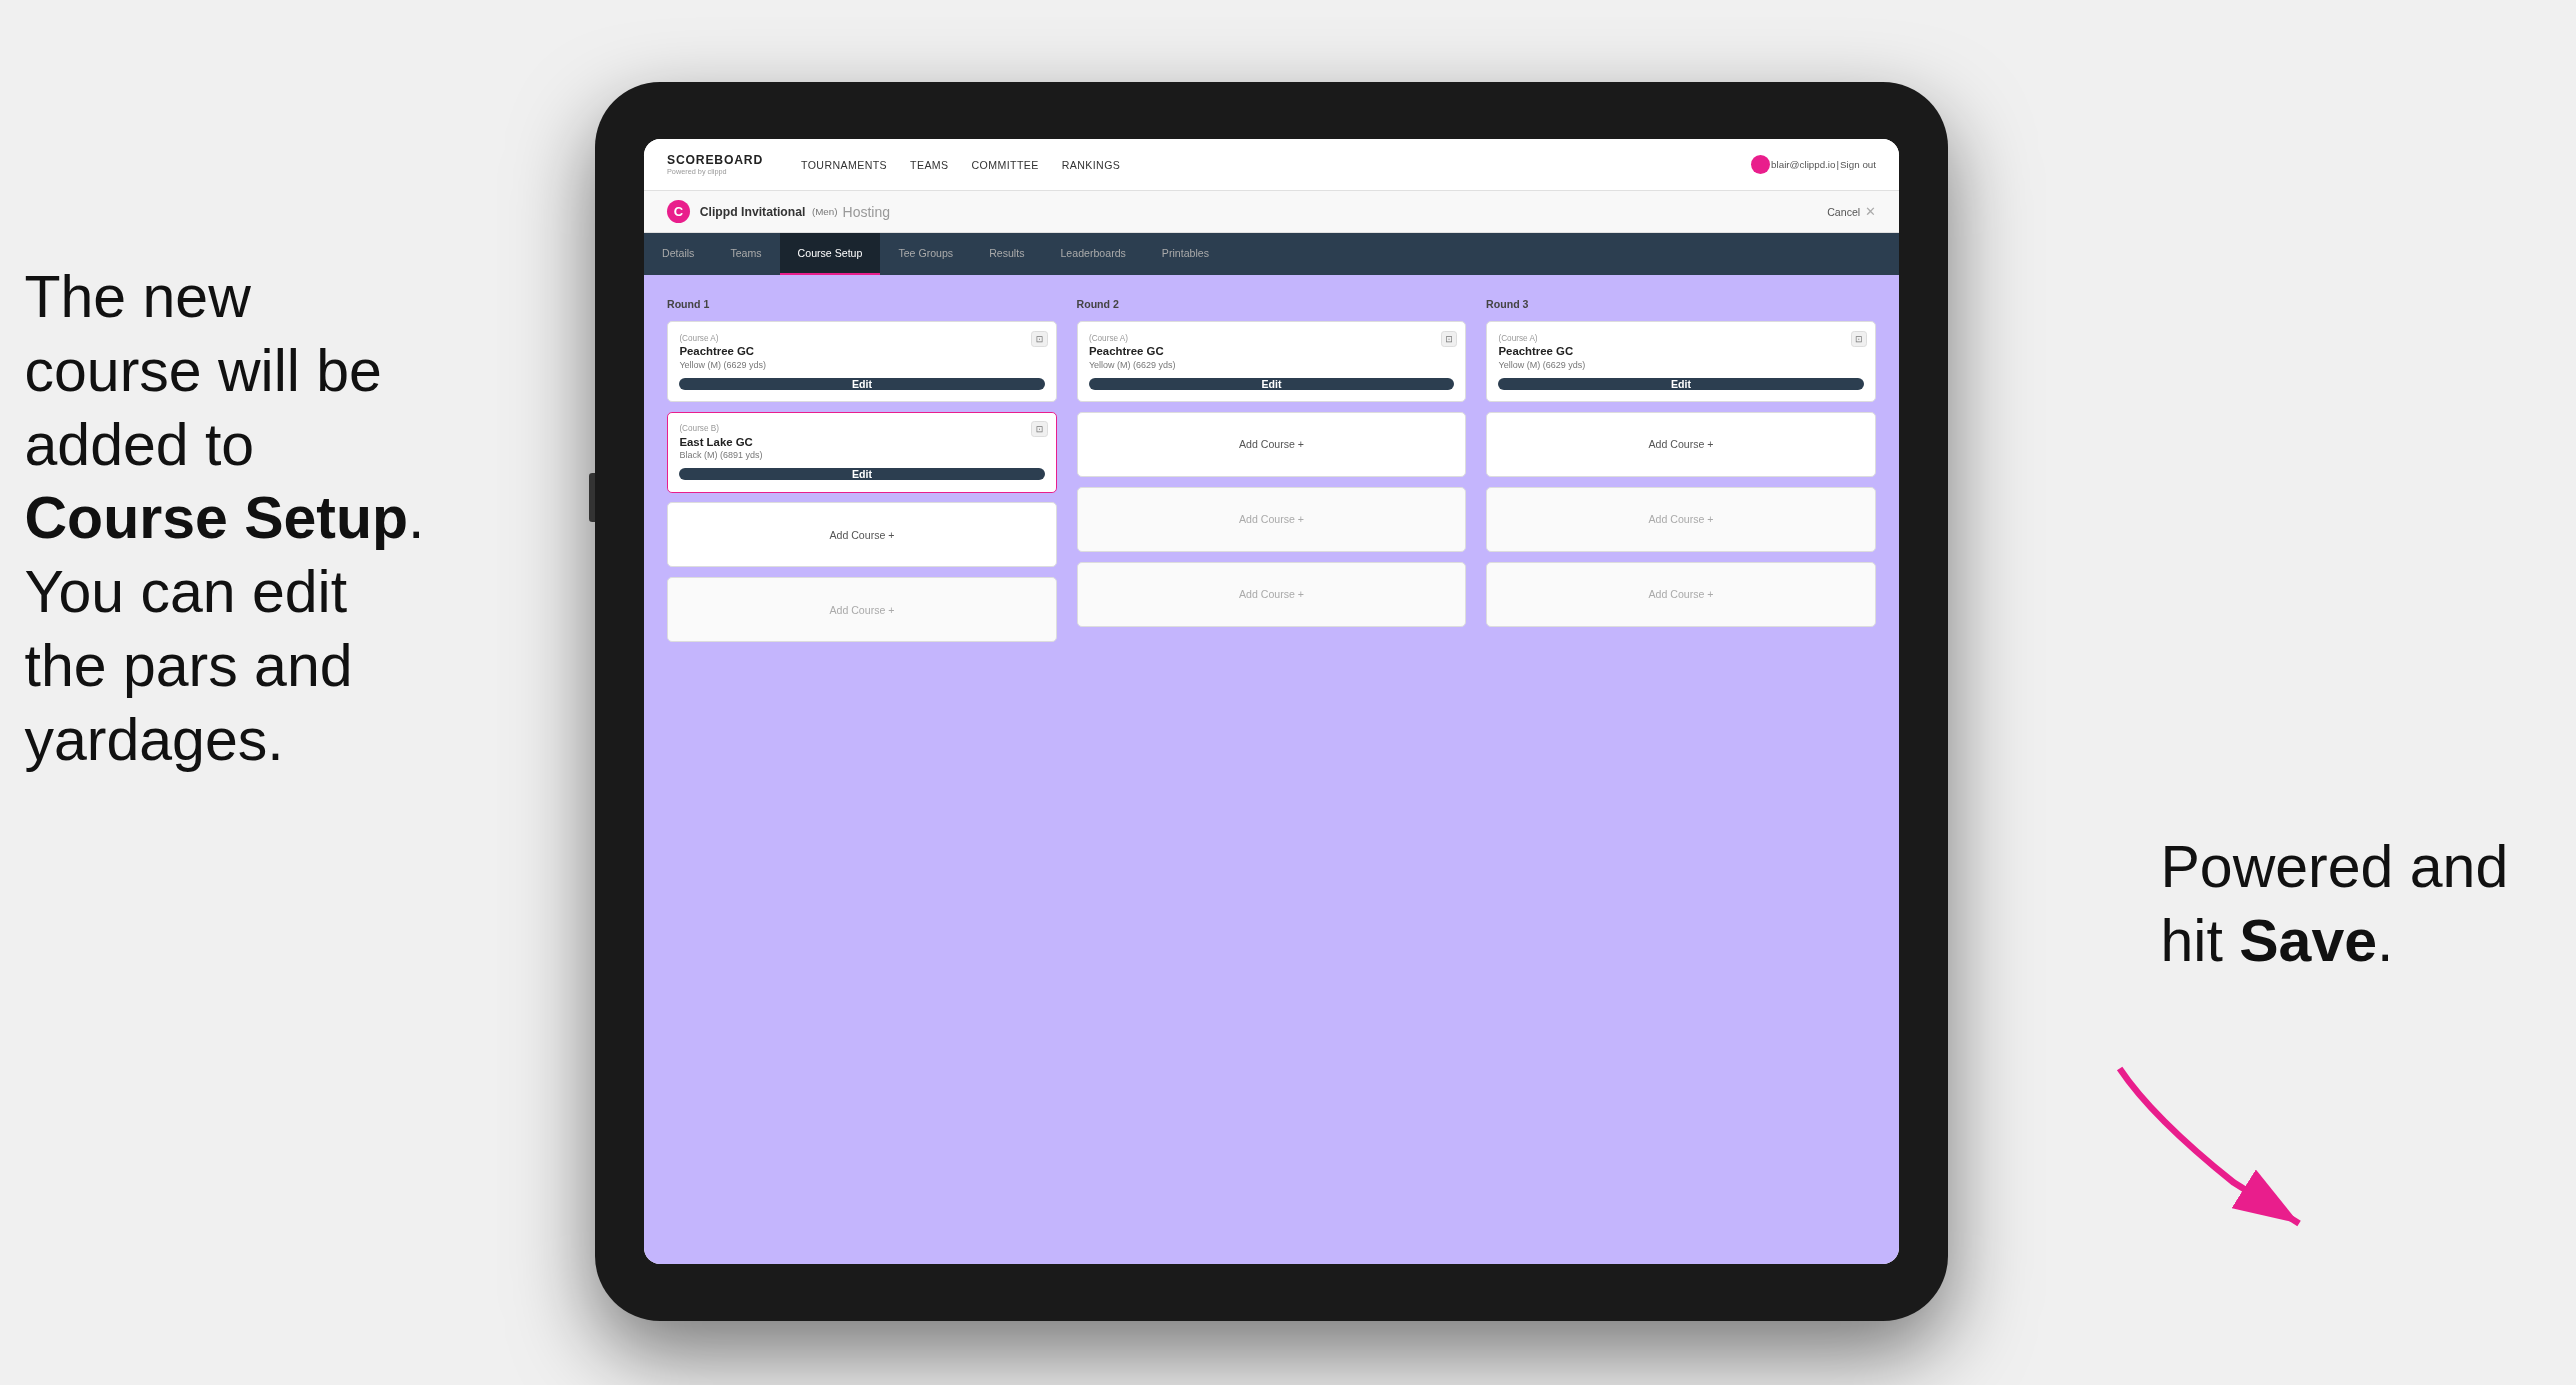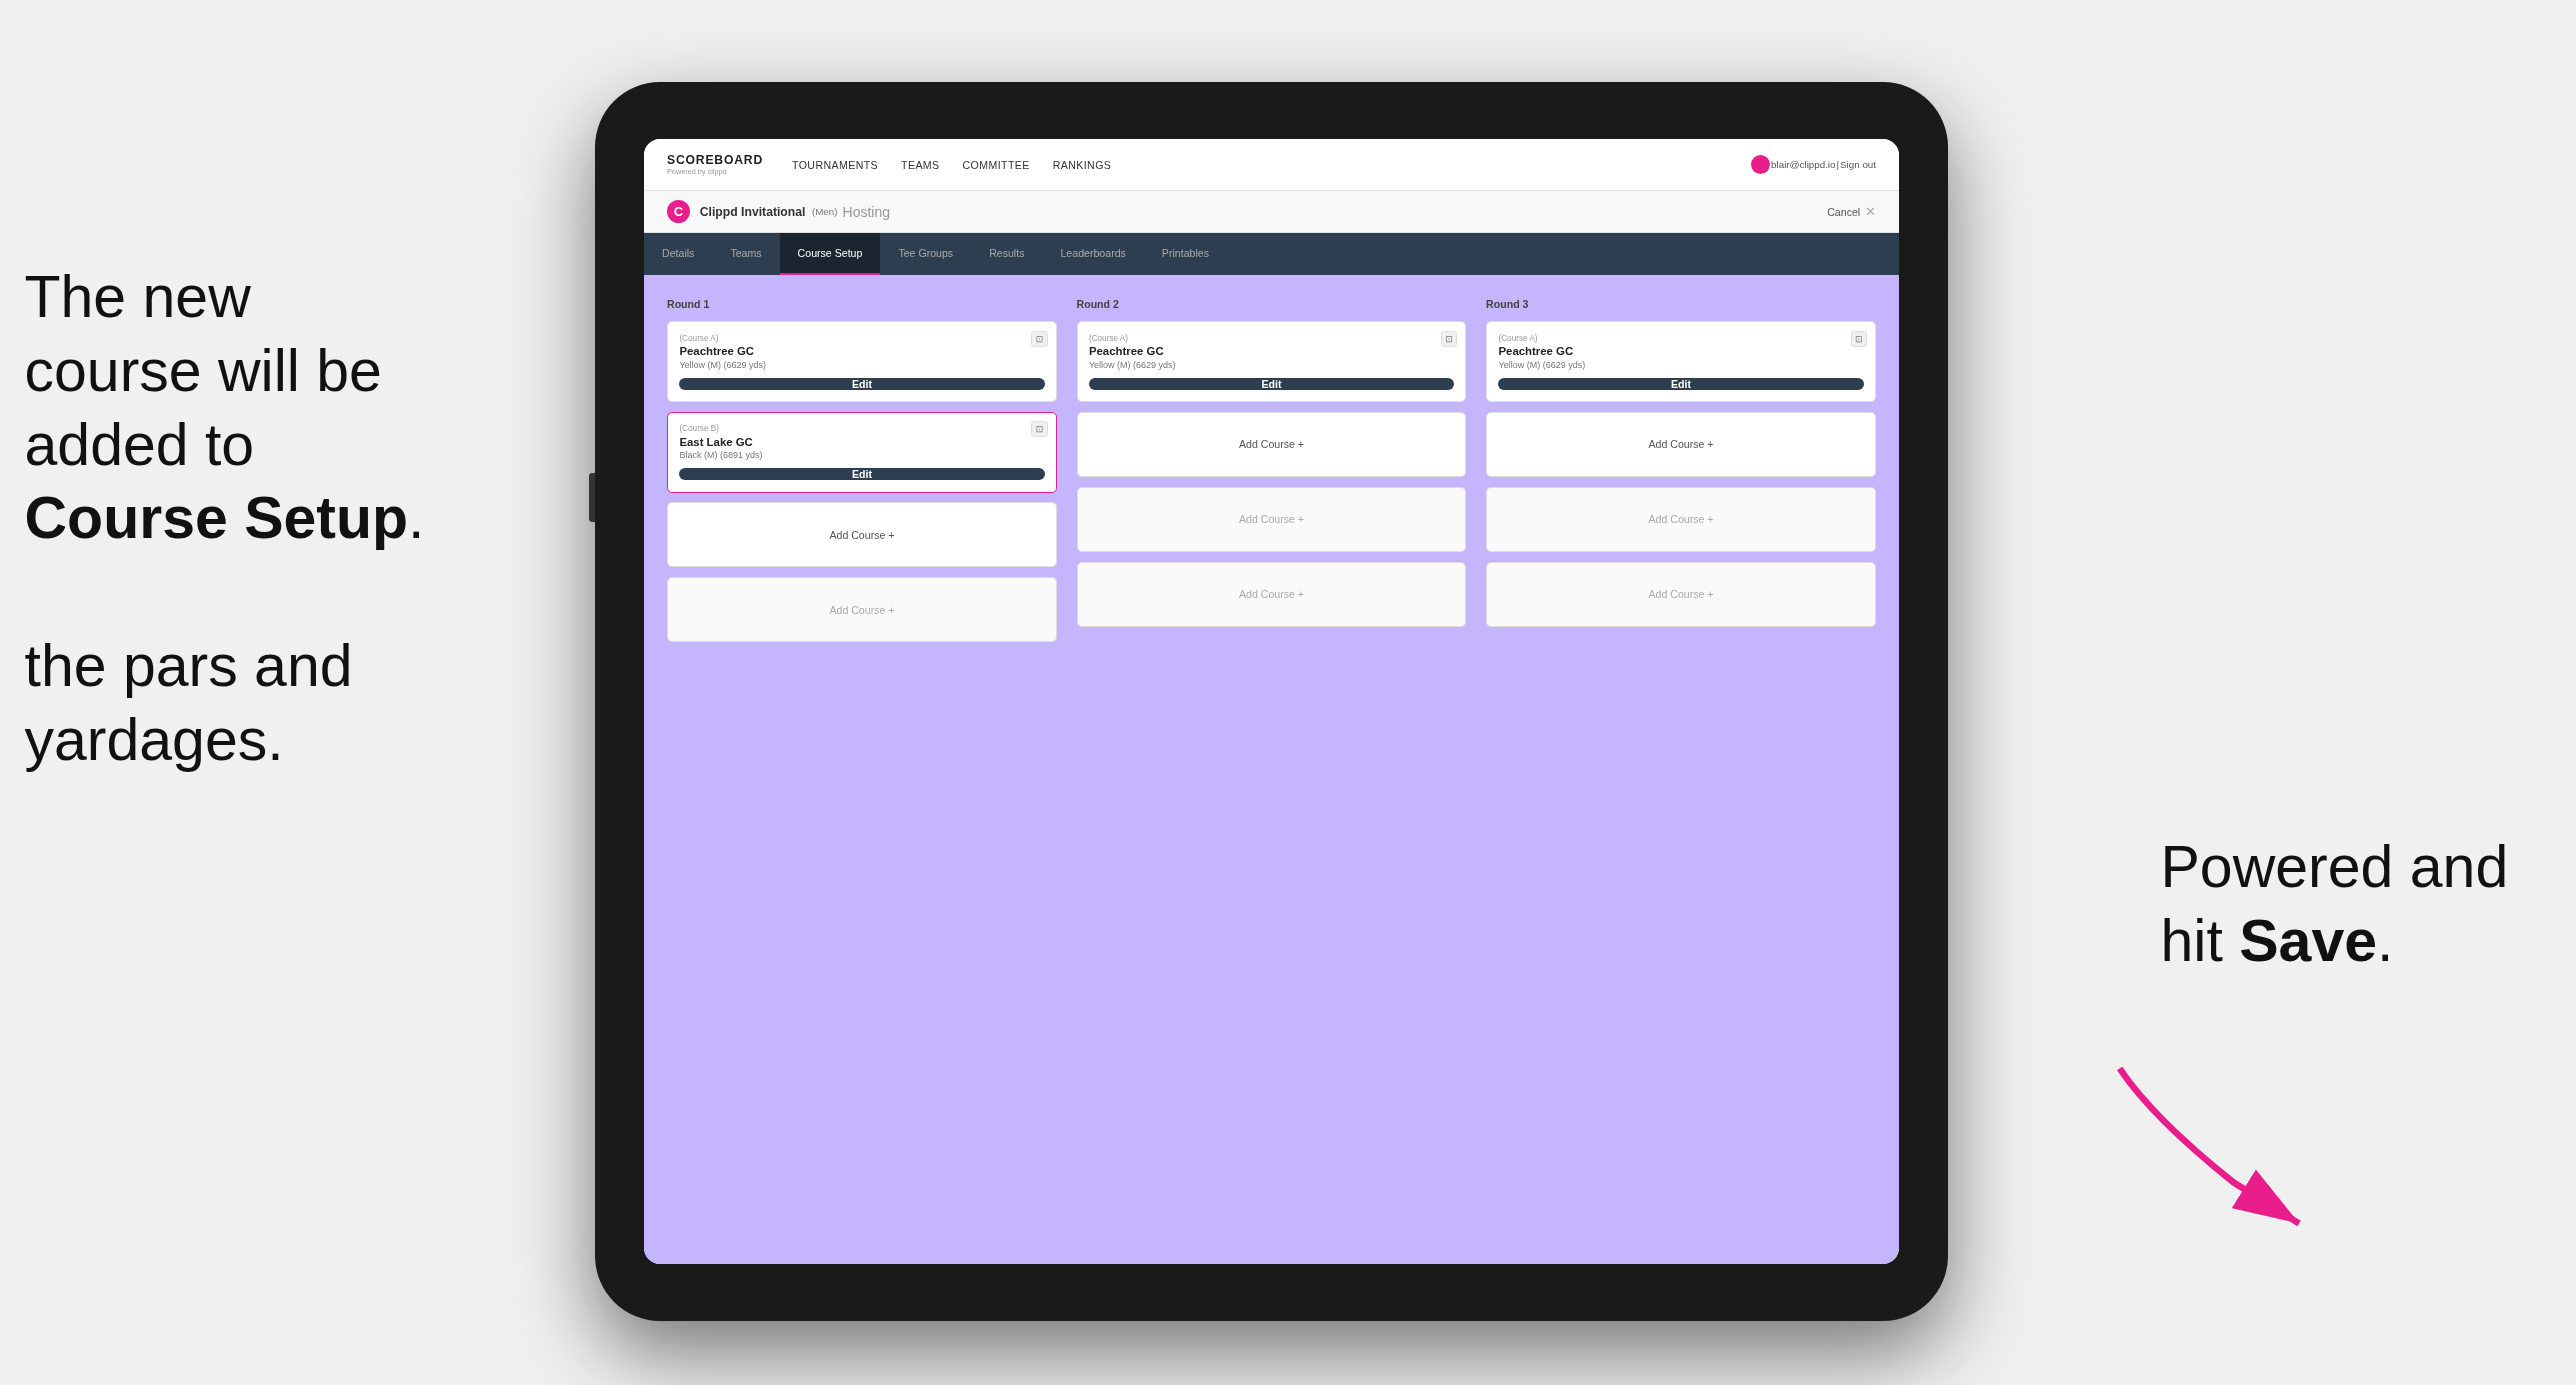--- a/index.html
+++ b/index.html
@@ -69,21 +69,21 @@
       padding: 0 23px;
       display: flex;
       align-items: center;
       height: 52px;
       flex-shrink: 0;
     }
 
     .scoreboard-logo {
       display: flex;
       flex-direction: column;
-      margin-right: 29px;
+      margin-right: 38px;
     }
     .scoreboard-logo .logo-text {
       font-size: 12.2px;
       font-weight: 900;
       letter-spacing: 0.8px;
       color: #222;
       text-transform: uppercase;
     }
     .scoreboard-logo .powered-by {
       font-size: 7.3px;
@@ -290,21 +290,21 @@
     svg.arrow { overflow: visible; }
   </style>
 </head>
 <body>
 
 <div class="left-annotation">
   <span>The new</span><br>
   <span>course will be</span><br>
   <span>added to</span><br>
   <strong>Course Setup</strong><span>.</span><br>
-  <br>
+  <span>You can edit</span><br>
   <span>the pars and</span><br>
   <span>yardages.</span>
 </div>
 
 <svg class="arrow" style="position:absolute;left:571px;top:554px;width:245px;height:228px;" viewBox="0 0 300 280">
   <defs>
     <marker id="arrowhead-left" markerWidth="10" markerHeight="7" refX="10" refY="3.5" orient="auto">
       <polygon points="0 0, 10 3.5, 0 7" fill="#e91e8c"></polygon>
     </marker>
   </defs>

